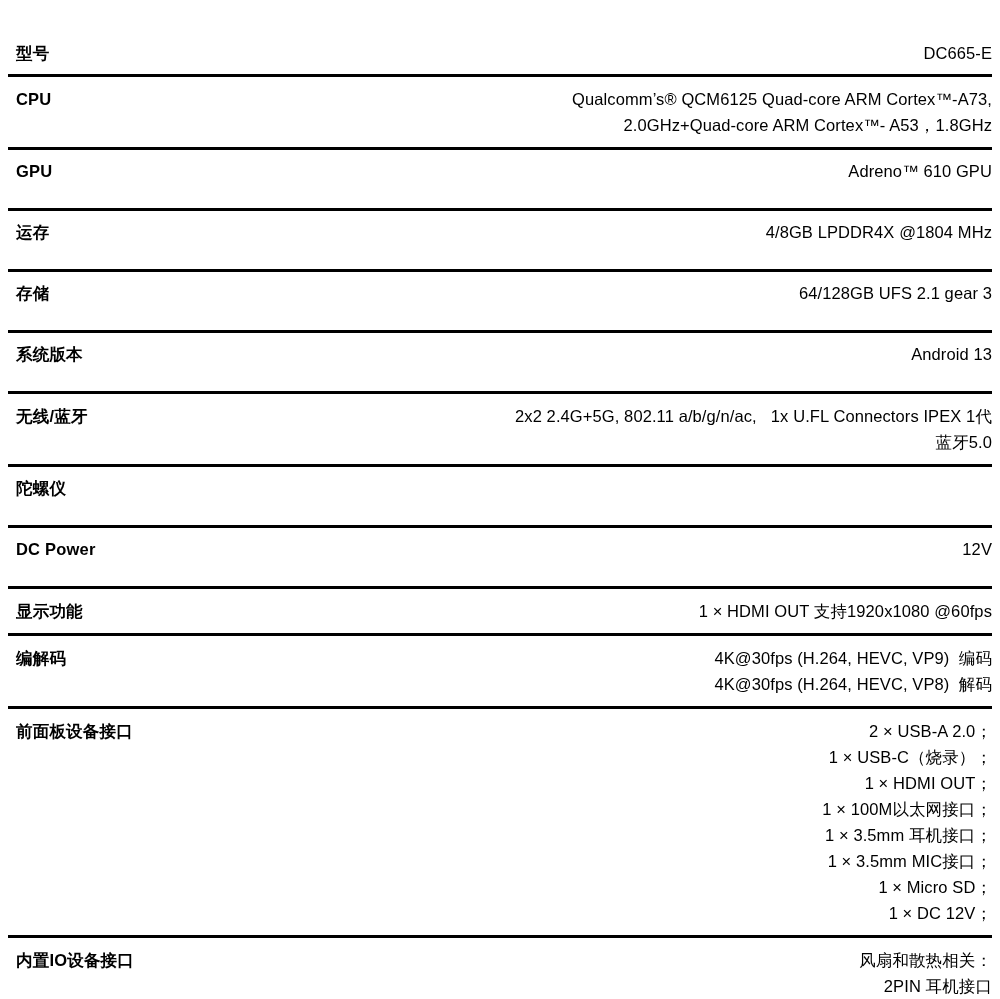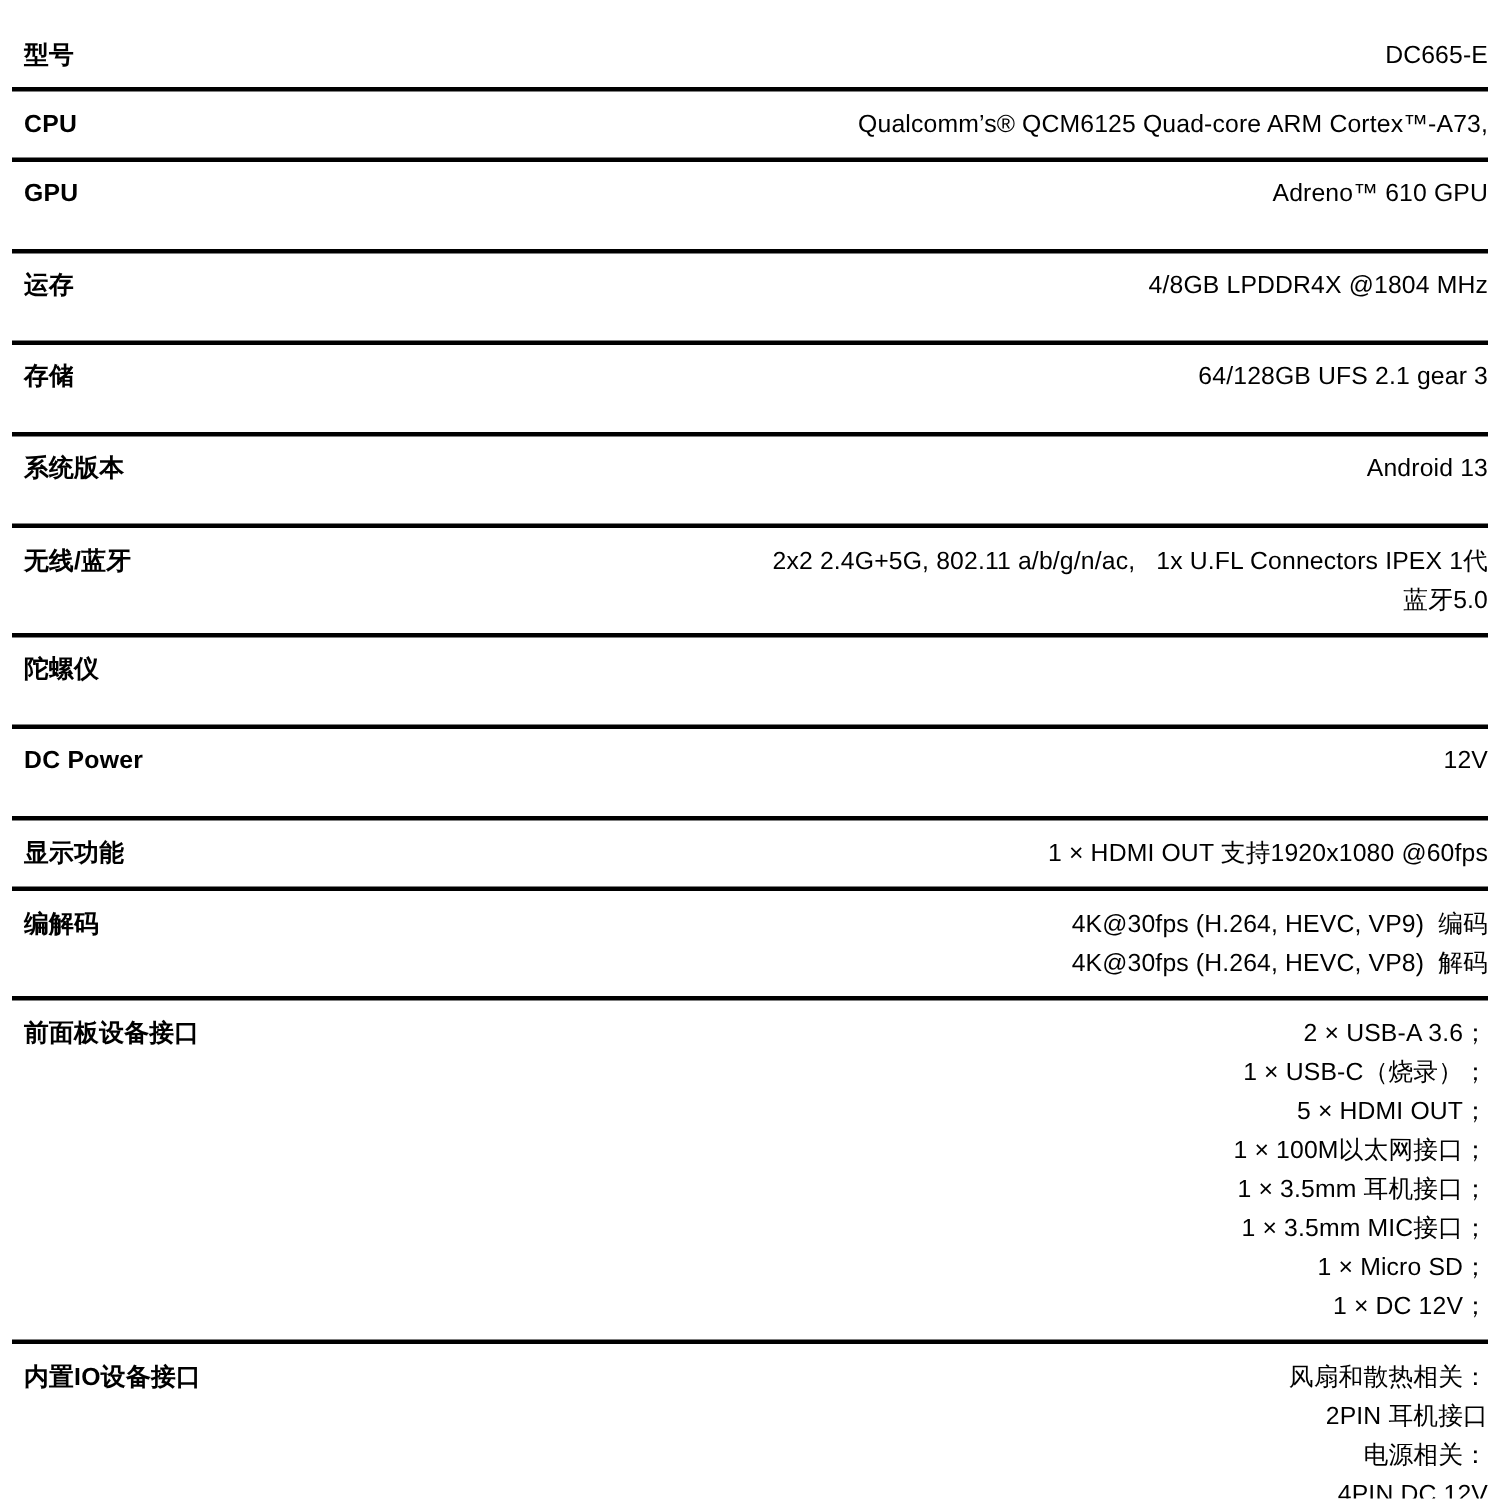--- a/index.html
+++ b/index.html
@@ -55,21 +55,21 @@
     text-align: right;
   }
 
   .spec-line {
     display: block;
     white-space: pre-wrap;
   }
 
   
   .spec-row.first {
-    padding-top: 24px;
+    padding-top: 40px;
     padding-bottom: 8px;
   }
 
   
   .spec-row.tight {
     padding-top: 8px;
     padding-bottom: 24px;
   }
 </style>
 </head>
@@ -81,20 +81,21 @@
     <div class="spec-label">型号</div>
     <div class="spec-value">
       <span class="spec-line">DC665-E</span>
     </div>
   </div>
 
   <div class="spec-row">
     <div class="spec-label">CPU</div>
     <div class="spec-value">
       <span class="spec-line">Qualcomm’s® QCM6125 Quad-core ARM Cortex™-A73,</span>
+      <span class="spec-line">2.0GHz+Quad-core ARM Cortex™- A53，1.8GHz</span>
     </div>
   </div>
 
   <div class="spec-row tight">
     <div class="spec-label">GPU</div>
     <div class="spec-value">
       <span class="spec-line">Adreno™ 610 GPU</span>
     </div>
   </div>
 
@@ -149,23 +150,23 @@
     <div class="spec-label">编解码</div>
     <div class="spec-value">
       <span class="spec-line">4K@30fps (H.264, HEVC, VP9)  编码</span>
       <span class="spec-line">4K@30fps (H.264, HEVC, VP8)  解码</span>
     </div>
   </div>
 
   <div class="spec-row">
     <div class="spec-label">前面板设备接口</div>
     <div class="spec-value">
-      <span class="spec-line">2 × USB-A 3.6；</span>
+      <span class="spec-line">2 × USB-A 2.0；</span>
       <span class="spec-line">1 × USB-C（烧录）；</span>
-      <span class="spec-line">5 × HDMI OUT；</span>
+      <span class="spec-line">1 × HDMI OUT；</span>
       <span class="spec-line">1 × 100M以太网接口；</span>
       <span class="spec-line">1 × 3.5mm 耳机接口；</span>
       <span class="spec-line">1 × 3.5mm MIC接口；</span>
       <span class="spec-line">1 × Micro SD；</span>
       <span class="spec-line">1 × DC 12V；</span>
     </div>
   </div>
 
   <div class="spec-row">
     <div class="spec-label">内置IO设备接口</div>

